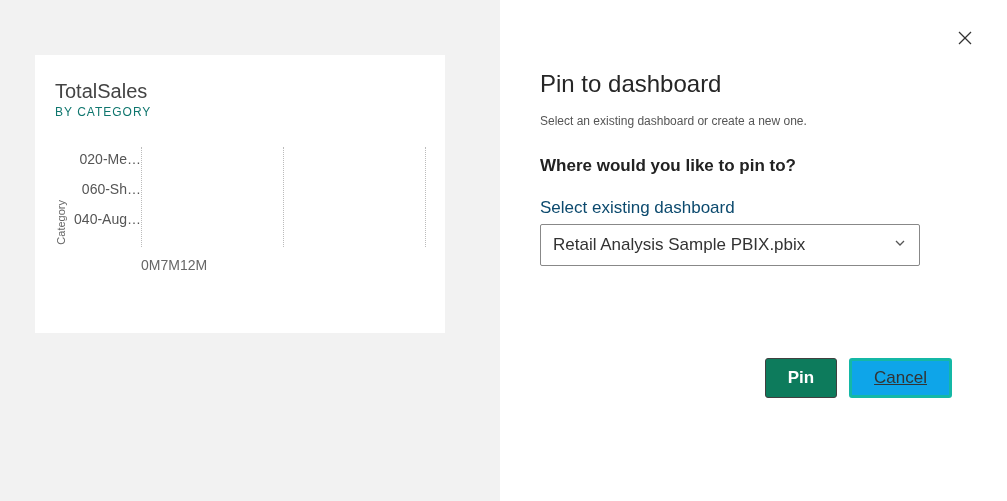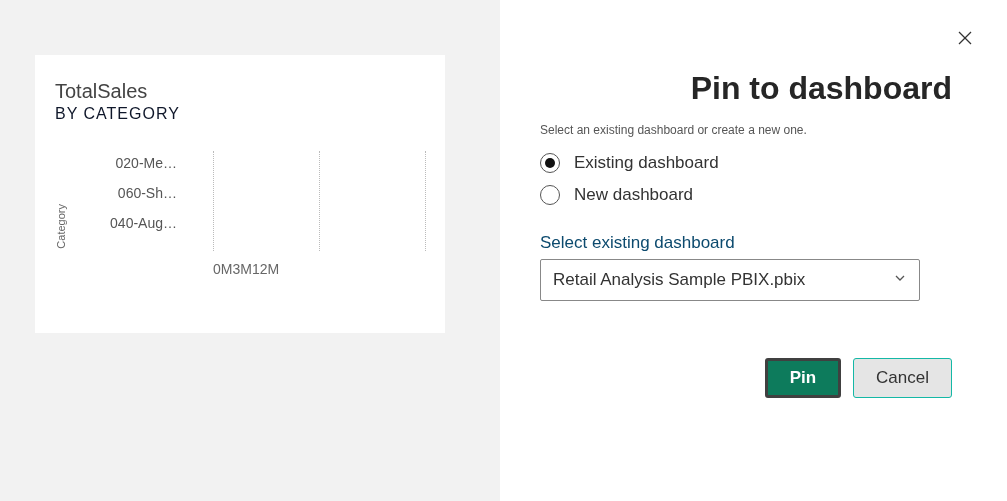--- a/index.html
+++ b/index.html
@@ -15,63 +15,63 @@
     background: #f2f2f2;
     padding: 55px 35px;
   }
   .chart-card {
     background: #fff;
     width: 410px;
     height: 278px;
     padding: 25px 20px 18px 20px;
   }
   .chart-title  { font-size: 20px; color: #444; font-weight: 400; }
-  .chart-sub    { font-size: 16px; color: #0f172a; letter-spacing: 1px; margin-top:2px; }
-  .chart-body   { display: flex; margin-top: 28px; height: 150px; gap: 36px; }
+  .chart-sub    { font-size: 12px; color: #0f766e; letter-spacing: 1px; margin-top:2px; }
+  .chart-body   { display: flex; margin-top: 28px; height: 150px; }
   .ycap-outer   { display:flex; align-items:center; }
   .ycap         { writing-mode: vertical-rl; transform: rotate(180deg); font-size:11px; color:#666; margin-right:6px; }
   .ylabels      { display:flex; flex-direction:column; justify-content:flex-start; gap:14px; padding-top:4px; width:68px; text-align:right; font-size:14px; color:#555; }
   .plot-area    { position:relative; flex:1; }
   .grid-line    { position:absolute; top:0; width:0; height:100px; border-left:1px dotted #bbb; }
   .bars         { position:absolute; top:2px; left:0; display:flex; flex-direction:column; gap:6px; }
   .bar          { height:22px; background:#1aa0f2; }
   .xaxis        { position:absolute; top:110px; width:100%; display:flex; font-size:14px; color:#666; }
   
   .right-pane {
     width: 507px;
     background:#fff;
     padding: 70px 55px 0 40px;
     position:relative;
   }
   .close-btn {
     position:absolute; top:28px; right:32px; cursor:pointer;
     width:20px; height:20px; display:flex; align-items:center; justify-content:center;
   }
   .close-btn svg { stroke:#333; }
-  h1.dlg-title { font-size:32px; font-weight:700; color:#262626;text-align:right; }
+  h1.dlg-title { font-size:24px; font-weight:400; color:#262626; }
   .dlg-subtitle{ font-size:12px; color:#555; margin-top:16px; }
   .question    { font-size:17px; font-weight:600; color:#222; margin-top:28px; }
   .radio-group { margin-top:10px; }
   .radio-row   { display:flex; align-items:center; gap:14px; padding:6px 0; cursor:pointer; }
   .radio-outer { width:20px; height:20px; border:1px solid #555; border-radius:50%; display:flex; align-items:center; justify-content:center; }
   .radio-outer.checked .radio-inner { width:10px; height:10px; background:#111; border-radius:50%; }
   .radio-row span.lbl { font-size:17px; color:#333; }
   .select-lbl  { font-size:17px; color:#0c4a6e; margin-top:22px; }
   .select-base {
     margin-top:6px; height:42px; border:1px solid #888; border-radius:2px;
     display:flex; align-items:center; justify-content:space-between;
     padding:0 12px; font-size:17px; color:#333; cursor:pointer;
     width: 380px;
     text-align: center;
   }
   .chevron svg { stroke:#555; }
   .btn-row { position:absolute; bottom:32px; right:55px; display:flex; gap:12px; }
   .btn { height:40px; padding:0 22px; font-size:17px; border-radius:3px; cursor:pointer; display:flex; align-items:center; }
-  .btn-primary { background:#0d7b5c; color:#fff; border:3px solid #404040; font-weight:600; }
-  .btn-secondary { background:#e5e5e5; color:#333; border:1px solid #14b8a6; }
+  .btn-primary { background:#0d7b5c; color:#fff; border:1px solid #404040; font-weight:600; }
+  .btn-secondary { background:#0ea5e9; color:#333; border:3px solid #14b8a6;text-decoration:underline; }
 </style>
 </head>
 <body>
 
 <div class="app">
 
   <div class="left-pane">
     <div class="chart-card">
       <div class="chart-title">TotalSales</div>
       <div class="chart-sub">BY CATEGORY</div>
@@ -88,52 +88,39 @@
           <div class="grid-line" style="left:0%"></div>
           <div class="grid-line" style="left:50%"></div>
           <div class="grid-line" style="left:100%"></div>
           <div class="bars">
             <div class="bar" style="width:80%"></div>
             <div class="bar" style="width:68%"></div>
             <div class="bar" style="width:55%"></div>
           </div>
           <div class="xaxis">
             <span>0M</span>
-            <span>3M</span>
+            <span>7M</span>
             <span>12M</span>
           </div>
         </div>
       </div>
     </div>
   </div>
 
   <div class="right-pane">
     <div class="close-btn">
       <svg width="16" height="16" viewBox="0 0 16 16" fill="none" stroke-width="1.2">
         <line x1="2" y1="2" x2="14" y2="14"></line>
           <line x1="14" y1="2" x2="2" y2="14"></line>
       </svg>
     </div>
     <h1 class="dlg-title">Pin to dashboard</h1>
     <p class="dlg-subtitle">Select an existing dashboard or create a new one.</p>
+    <p class="question">Where would you like to pin to?</p>
 
-    <div class="radio-group">
-      <div class="radio-row">
-        <span class="radio-outer checked">
-            <span class="radio-inner"></span>
-          </span>
-        <span class="lbl">Existing dashboard</span>
-      </div>
-      <div class="radio-row">
-        <span class="radio-outer">
-            <span class="radio-inner"></span>
-          </span>
-        <span class="lbl">New dashboard</span>
-      </div>
-    </div>
 
     <p class="select-lbl">Select existing dashboard</p>
     <div class="select-base">
       <span>Retail Analysis Sample PBIX.pbix</span>
       <span class="chevron">
         <svg width="14" height="14" viewBox="0 0 14 14" fill="none" stroke-width="1.3">
           <polyline points="3,5 7,9 11,5"></polyline>
         </svg>
       </span>
     </div>

